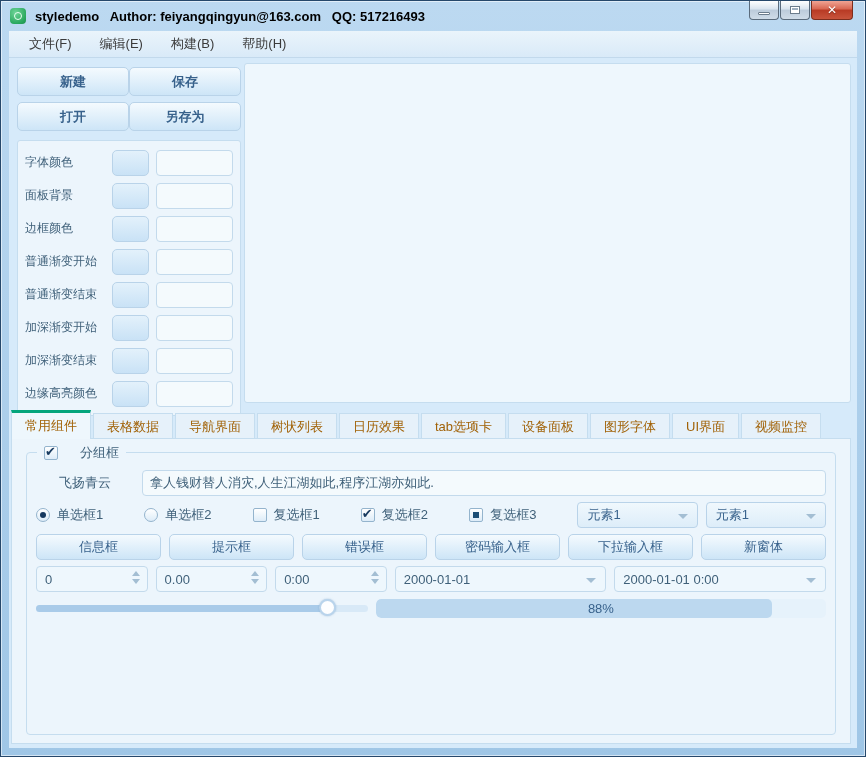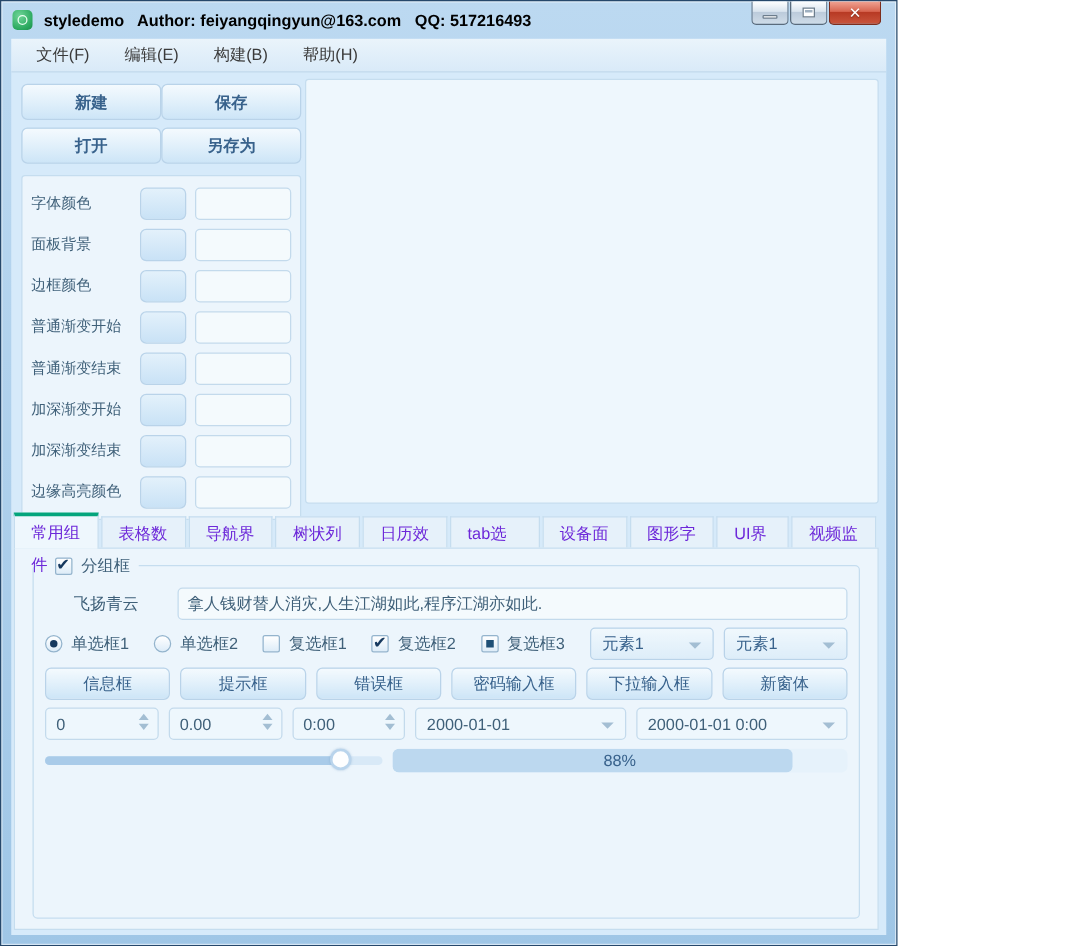--- a/index.html
+++ b/index.html
@@ -1,20 +1,20 @@
 <!DOCTYPE html>
 <html><head>
 <meta charset="utf-8">
 <style>
   * { box-sizing: border-box; margin: 0; padding: 0; }
   html,body { background:#fff; }
   body { font-family: "Liberation Sans", "DejaVu Sans", sans-serif; font-size:13px; }
 
   .window {
-    position: relative; width: 718px; height: 757px;
+    position: relative; width: 866px; height: 757px;
     background: linear-gradient(#bcd9f1, #9fc6e6);
     border: 1px solid #26486b;
     box-shadow: inset 0 0 0 1px rgba(255,255,255,.55);
     overflow: hidden;
   }
 
   
   .titlebar { position:absolute; top:0; left:0; right:0; height:30px; display:flex; align-items:center; padding-left:9px; }
   .app-icon { width:16px; height:16px; border-radius:4px;
     background: radial-gradient(circle at 35% 30%, #6fd598, #2aa85e 70%, #1d8c4a);
@@ -66,32 +66,32 @@
   .field { background:#f4fafd; border:1px solid #c3daec; border-radius:4px; height:26px;
     color:#3f6079; font-family:inherit; font-size:13px; padding:0 7px; min-width:0; }
   .color-row .field { flex:1; }
 
   
   .preview { position:absolute; left:235px; right:6px; top:5px; height:340px; background:#eef7fd; }
 
   
   .tabwidget { position:absolute; left:2px; right:6px; top:352px; bottom:4px; }
   .tabbar { display:flex; align-items:flex-end; height:29px; padding-left:0; }
-  .tab { height:26px; line-height:25px; padding:0 13px; color:#6d28d9; background:#e6f1fa;
+  .tab { height:26px; line-height:25px; padding:0 13px; color:#a16207; background:#e6f1fa;
     border:1px solid #c5ddef; border-bottom:none; margin-right:2px; cursor:default; }
   .tab.selected { background:#eef7fd; height:29px; line-height:26px; border-top:3px solid #04a57c;
     position:relative; z-index:2; }
   .tabpane { position:absolute; top:29px; left:0; right:0; bottom:0; background:#ecf5fc;
     border:1px solid #c5ddef; margin-top:-1px; }
 
   
   .groupbox { position:absolute; left:14px; right:14px; top:13px; bottom:8px;
     border:1px solid #c5ddef; border-radius:4px; }
   .legend { position:absolute; top:-9px; left:10px; background:#ecf5fc; padding:0 7px;
-    display:flex; align-items:center; gap:7px; color:#3f6079; }
+    display:flex; align-items:center; gap:22px; color:#3f6079; }
   .group-inner { position:absolute; inset:0; padding:17px 9px 9px 9px; display:flex; flex-direction:column; gap:6px; }
 
   .row { display:flex; align-items:center; gap:8px; }
 
   .author-label { width:98px; text-align:center; color:#3f6079; flex:0 0 auto; }
   .motto-input { flex:1; }
 
   .ctl { display:flex; align-items:center; gap:7px; flex:1; color:#3f6079; }
   .radio { width:14px; height:14px; border-radius:50%; border:1px solid #94b4cd;
     background:linear-gradient(#fff,#ddecf8); position:relative; flex:0 0 auto; }

